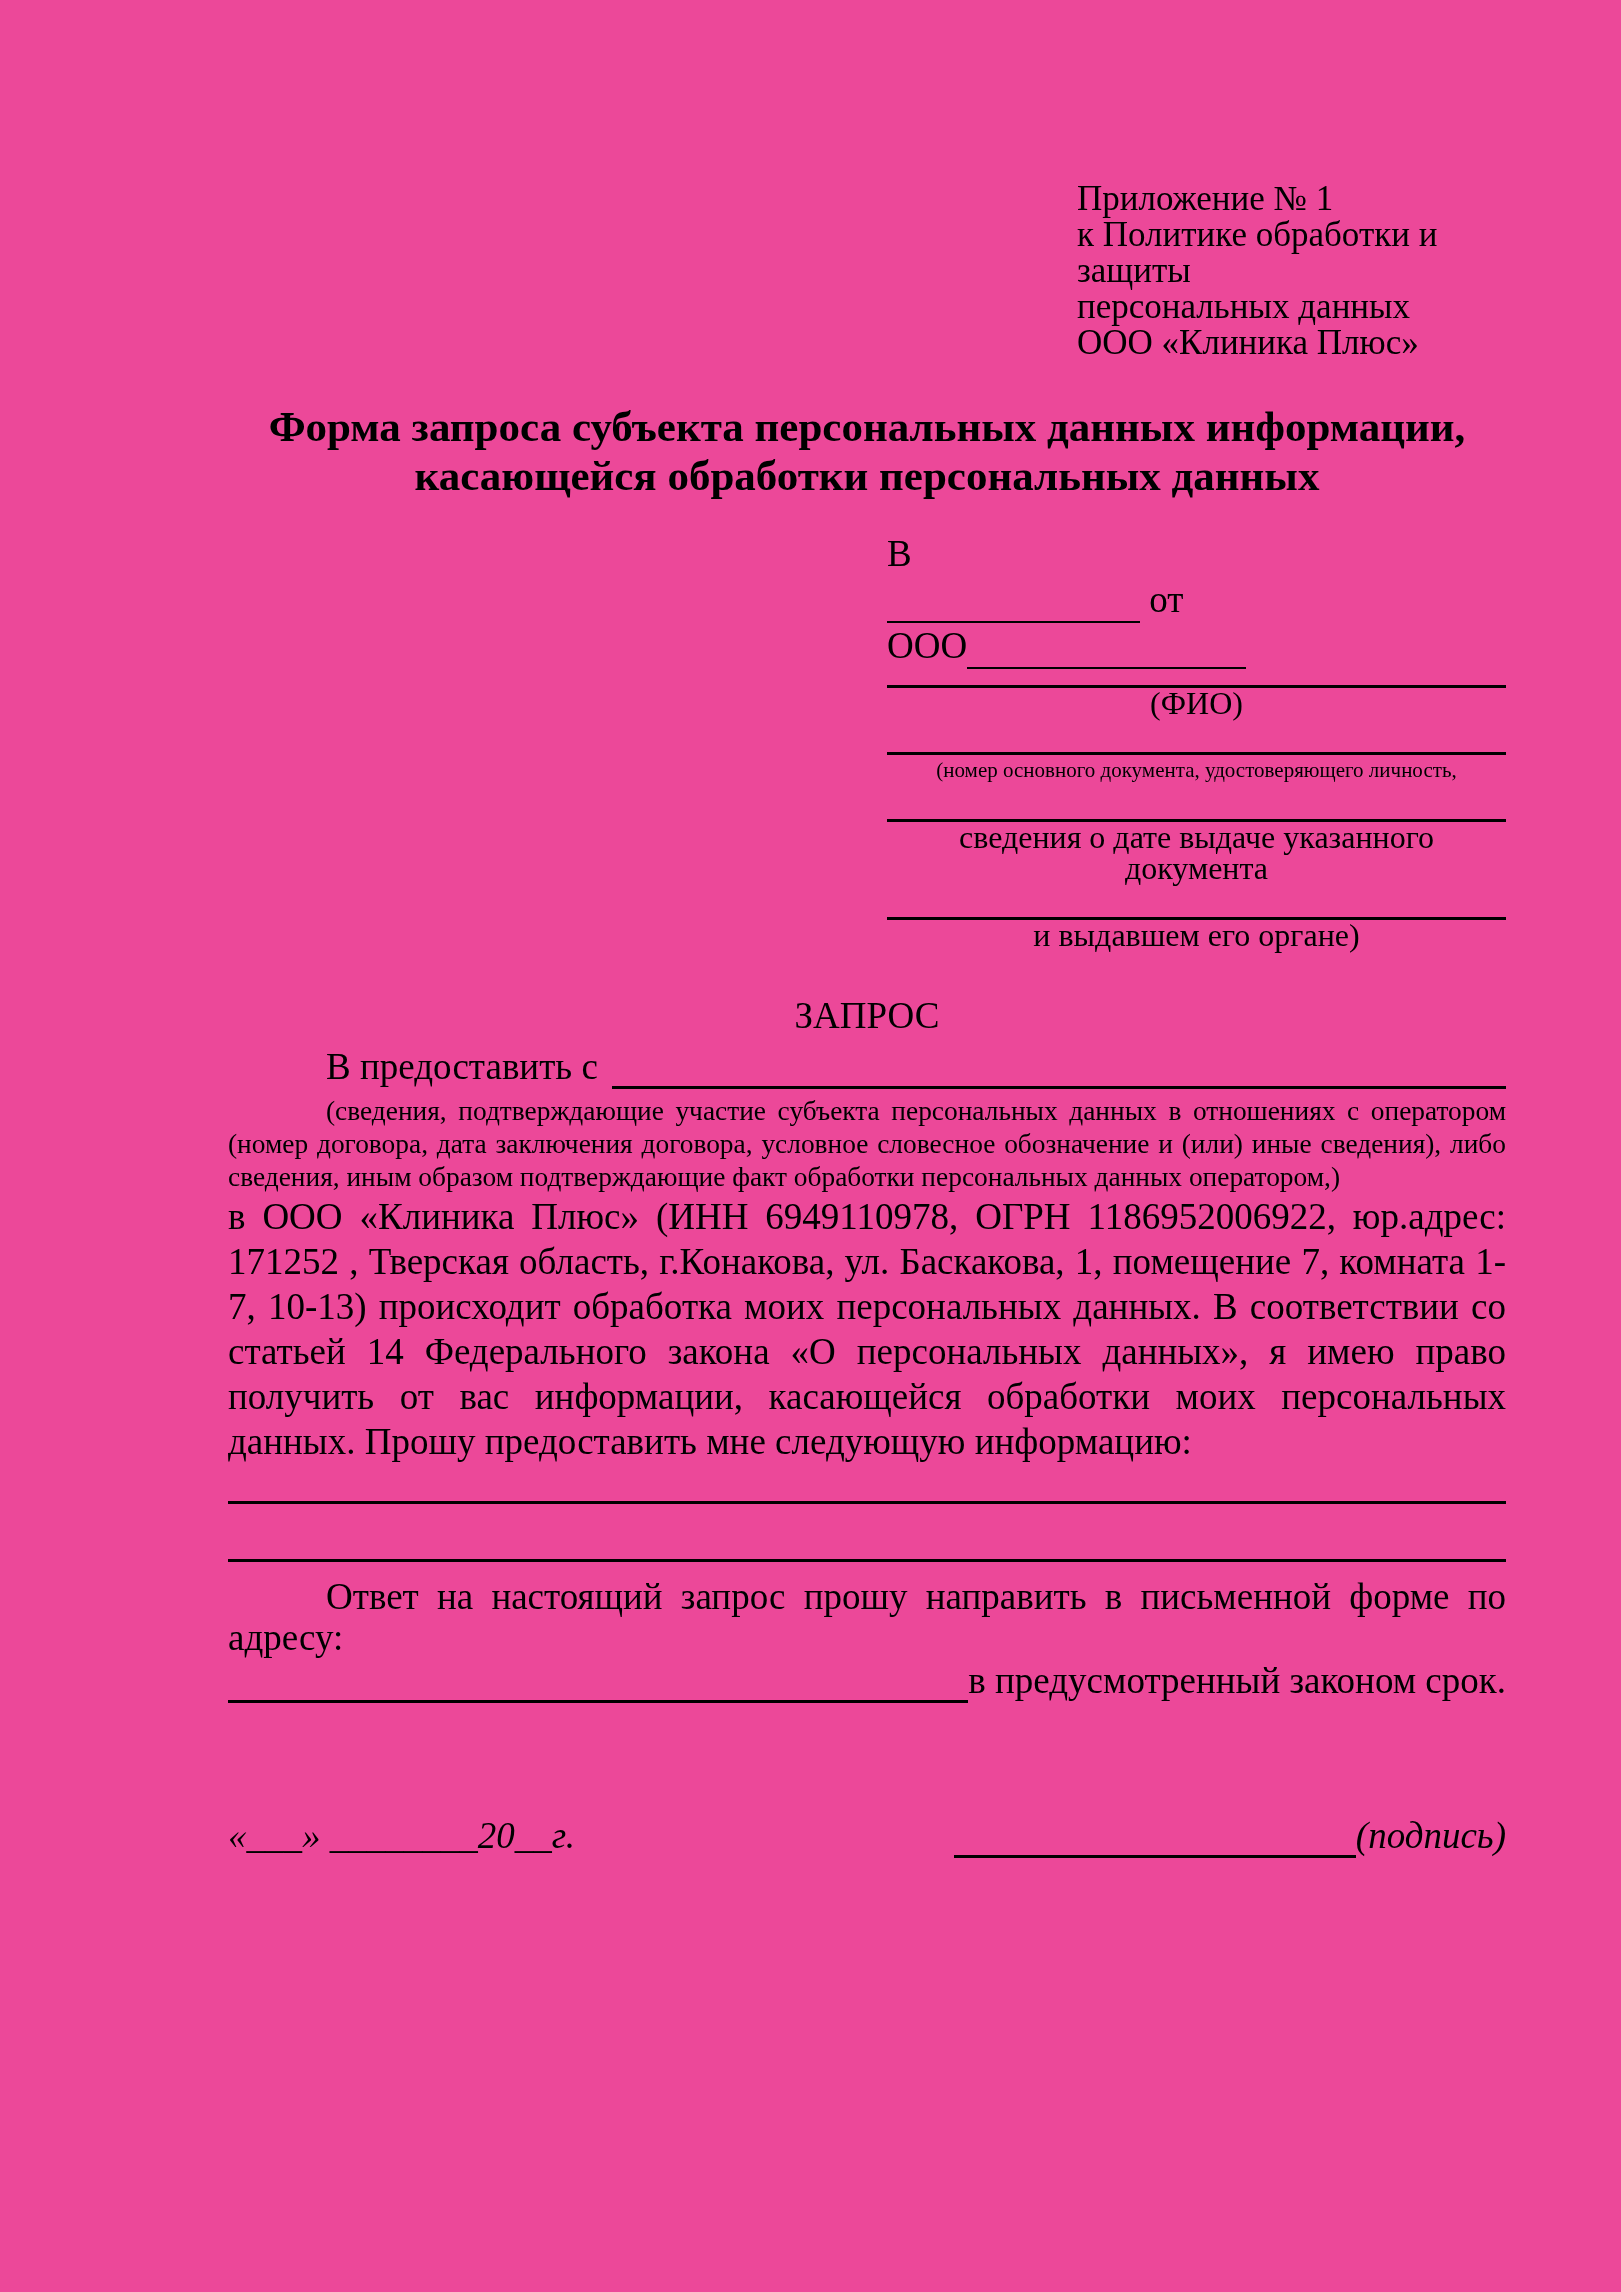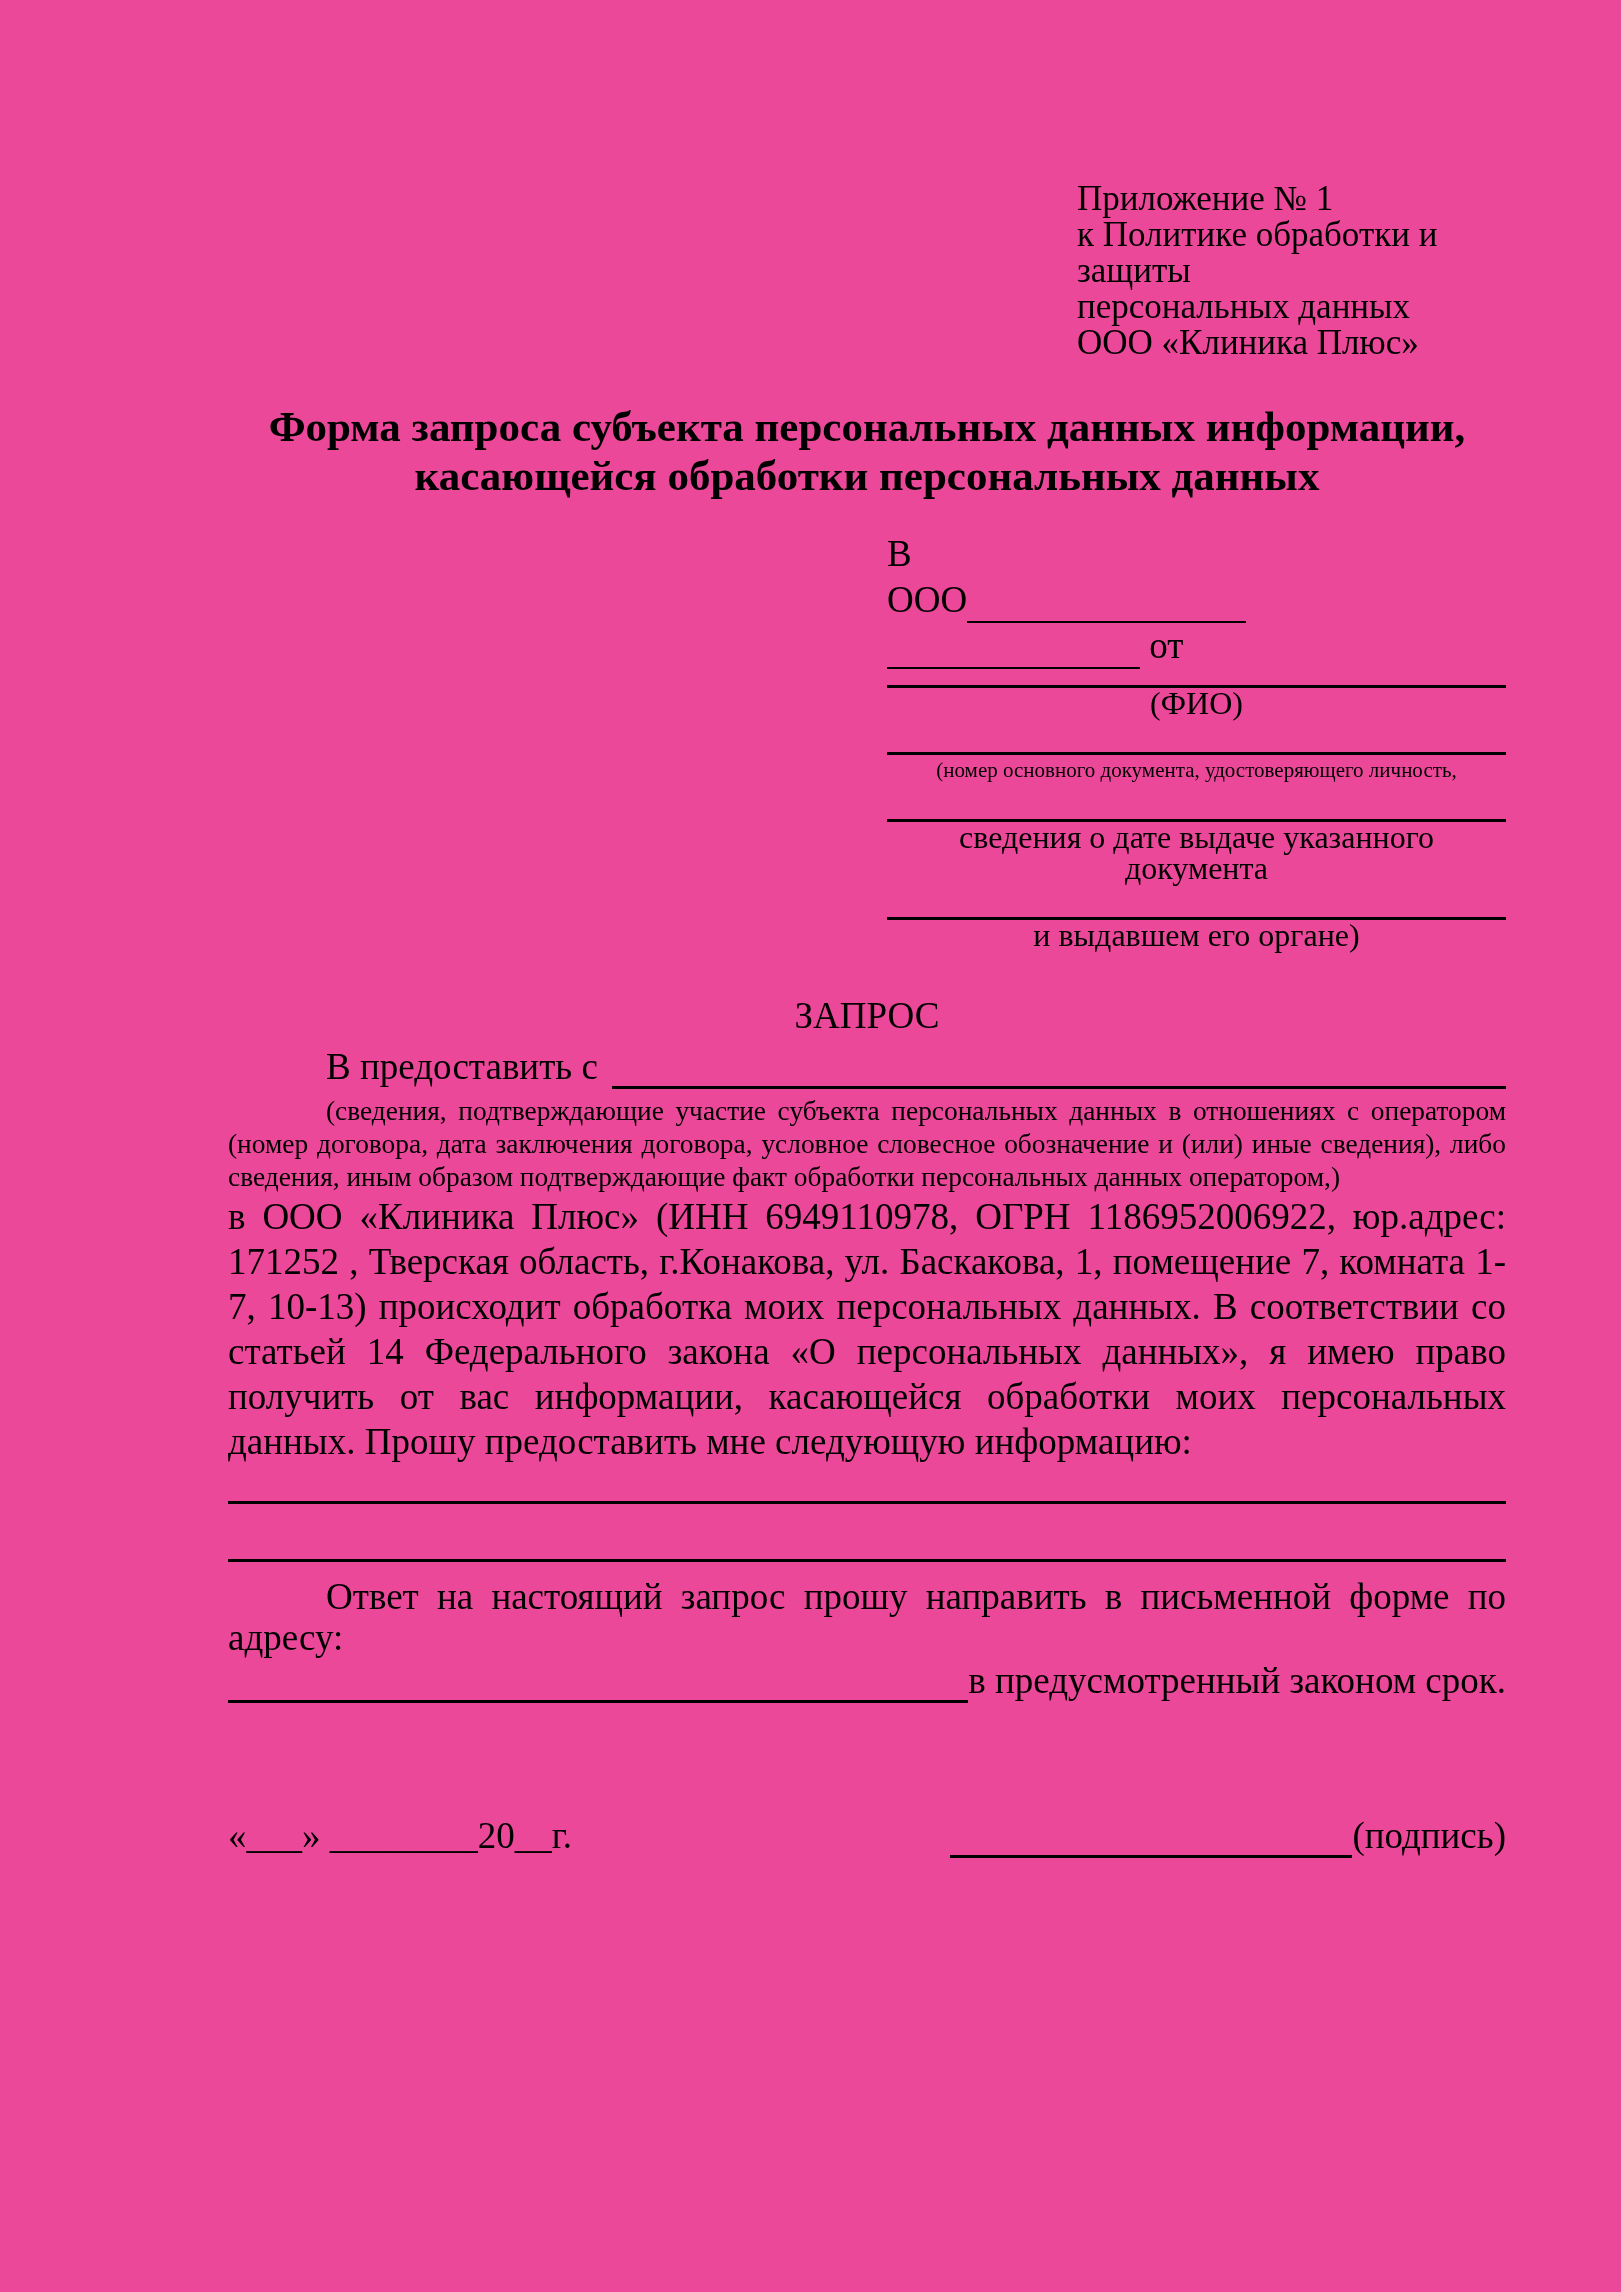--- a/index.html
+++ b/index.html
@@ -107,20 +107,21 @@
   .reply-line2 .suffix { flex:1; text-align:center; white-space:nowrap; }
 
   
   .date-row {
     margin-top:110px;
     display:flex;
     justify-content:space-between;
     align-items:flex-start;
     font-size:37px;
     line-height:45px;
+    font-style:italic;
   }
   .sig-wrap { display:flex; align-items:flex-end; }
   .sig-wrap .blank { width:402px; border-bottom-width:3.9px; }
 </style>
 </head>
 <body>
 
 <div class="page">
   <div class="content">
 
@@ -132,25 +133,25 @@
     </div>
 
     <div class="doc-title">
       <div>Форма запроса субъекта персональных данных информации,</div>
       <div>касающейся обработки персональных данных</div>
     </div>
 
     <div class="addressee">
       <div>В</div>
       <div>
-        <span>ООО</span><span class="blank" style="width:279px;"></span>
+        <span class="blank" style="width:253px;"></span>
+        <span>от</span>
       </div>
       <div>
-        <span class="blank" style="width:253px;"></span>
-        <span>от</span>
+        <span>ООО</span><span class="blank" style="width:279px;"></span>
       </div>
       <div class="rule addr-rule"></div>
       <div class="caption">(ФИО)</div>
       <div class="rule addr-rule gap"></div>
       <div class="caption tight">(номер основного документа, удостоверяющего личность,</div>
       <div class="rule addr-rule gap"></div>
       <div class="caption">сведения о дате выдаче указанного документа</div>
       <div class="rule addr-rule gap"></div>
       <div class="caption">и выдавшем его органе)</div>
     </div>

